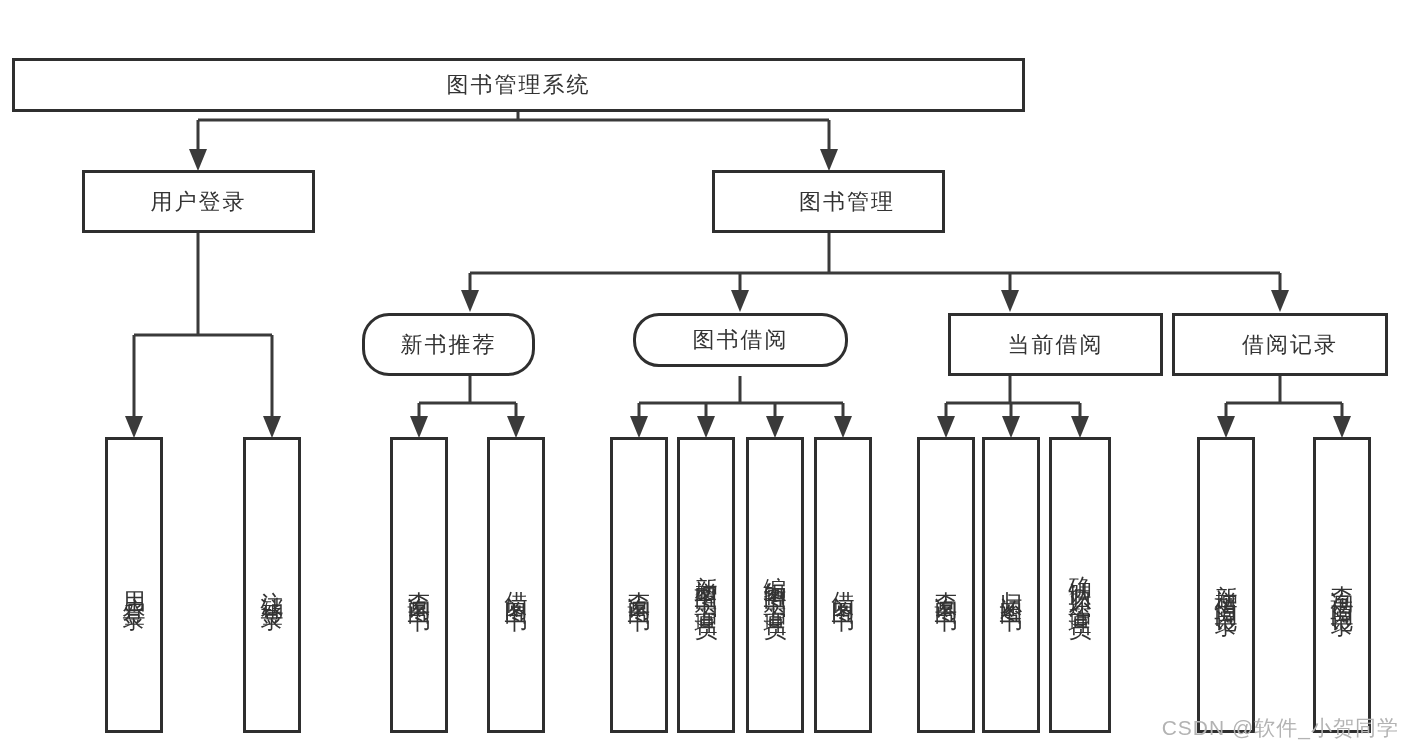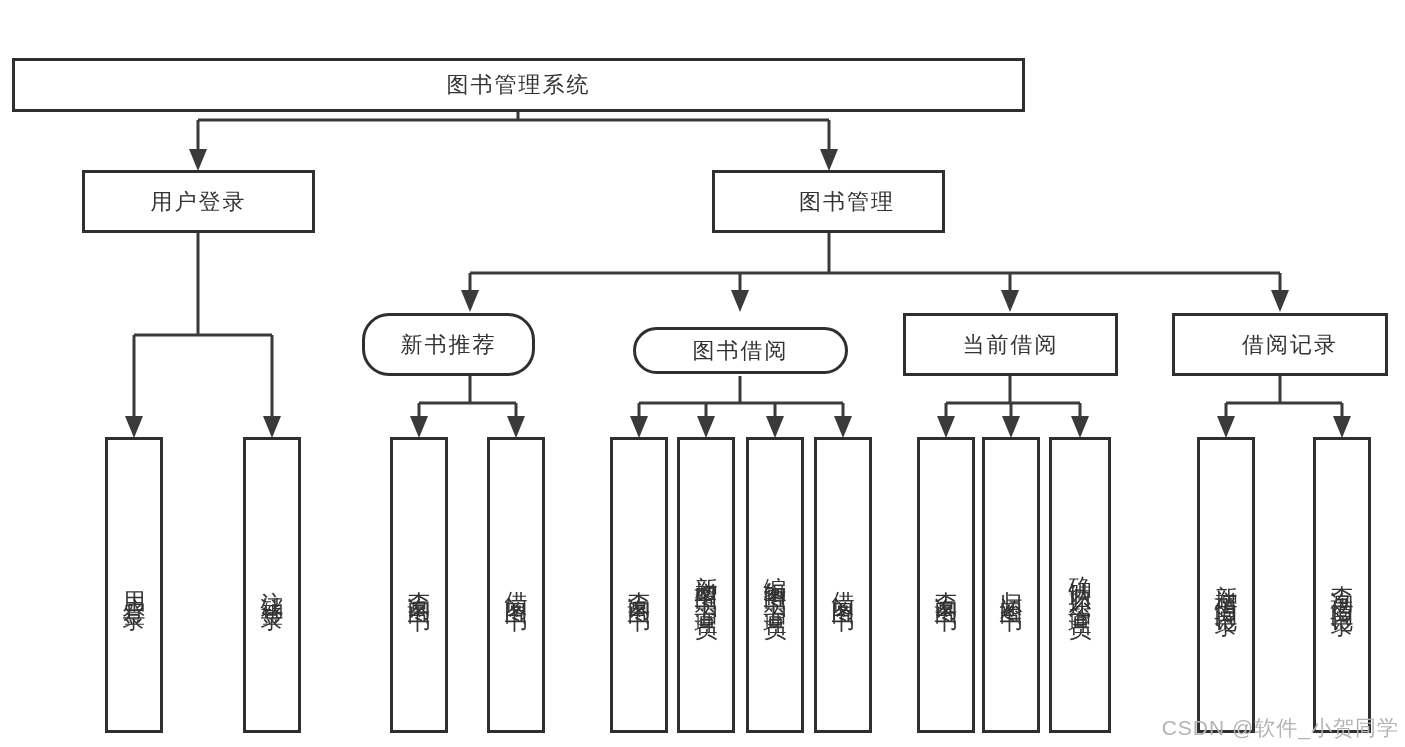--- a/index.html
+++ b/index.html
@@ -102,22 +102,22 @@
       <polygon points="1333,416 1351,416 1342,438"></polygon>
     </g>
   </svg>
 
   <div class="box h" style="left:12px; top:14px; width:1013px; height:54px;margin-top:44px;">图书管理系统</div>
 
   <div class="box h" style="left:82px; top:170px; width:233px; height:63px;">用户登录</div>
   <div class="box h" style="left:712px; top:170px; width:233px; height:63px;padding-left:37px;">图书管理</div>
 
   <div class="box h" style="left:362px; top:313px; width:173px; height:63px;border-radius:27px;">新书推荐</div>
-  <div class="box h" style="left:633px; top:327px; width:215px; height:47px;border-radius:26px;">图书借阅</div>
-  <div class="box h" style="left:903px; top:313px; width:215px; height:63px;">当前借阅</div>
+  <div class="box h" style="left:633px; top:313px; width:215px; height:54px;border-radius:26px;">图书借阅</div>
+  <div class="box h" style="left:948px; top:313px; width:215px; height:63px;">当前借阅</div>
   <div class="box h" style="left:1172px; top:313px; width:216px; height:63px;padding-left:20px;">借阅记录</div>
 
   <div class="box v" style="left:105px; top:437px; width:58px; height:296px;">用户登录</div>
   <div class="box v" style="left:243px; top:437px; width:58px; height:296px;">注销登录</div>
 
   <div class="box v" style="left:390px; top:437px; width:58px; height:296px;">查询图书</div>
   <div class="box v" style="left:487px; top:437px; width:58px; height:296px;">借阅图书</div>
 
   <div class="box v" style="left:610px; top:437px; width:58px; height:296px;">查询图书</div>
   <div class="box v" style="left:677px; top:437px; width:58px; height:296px;">新增图书（管理员）</div>

